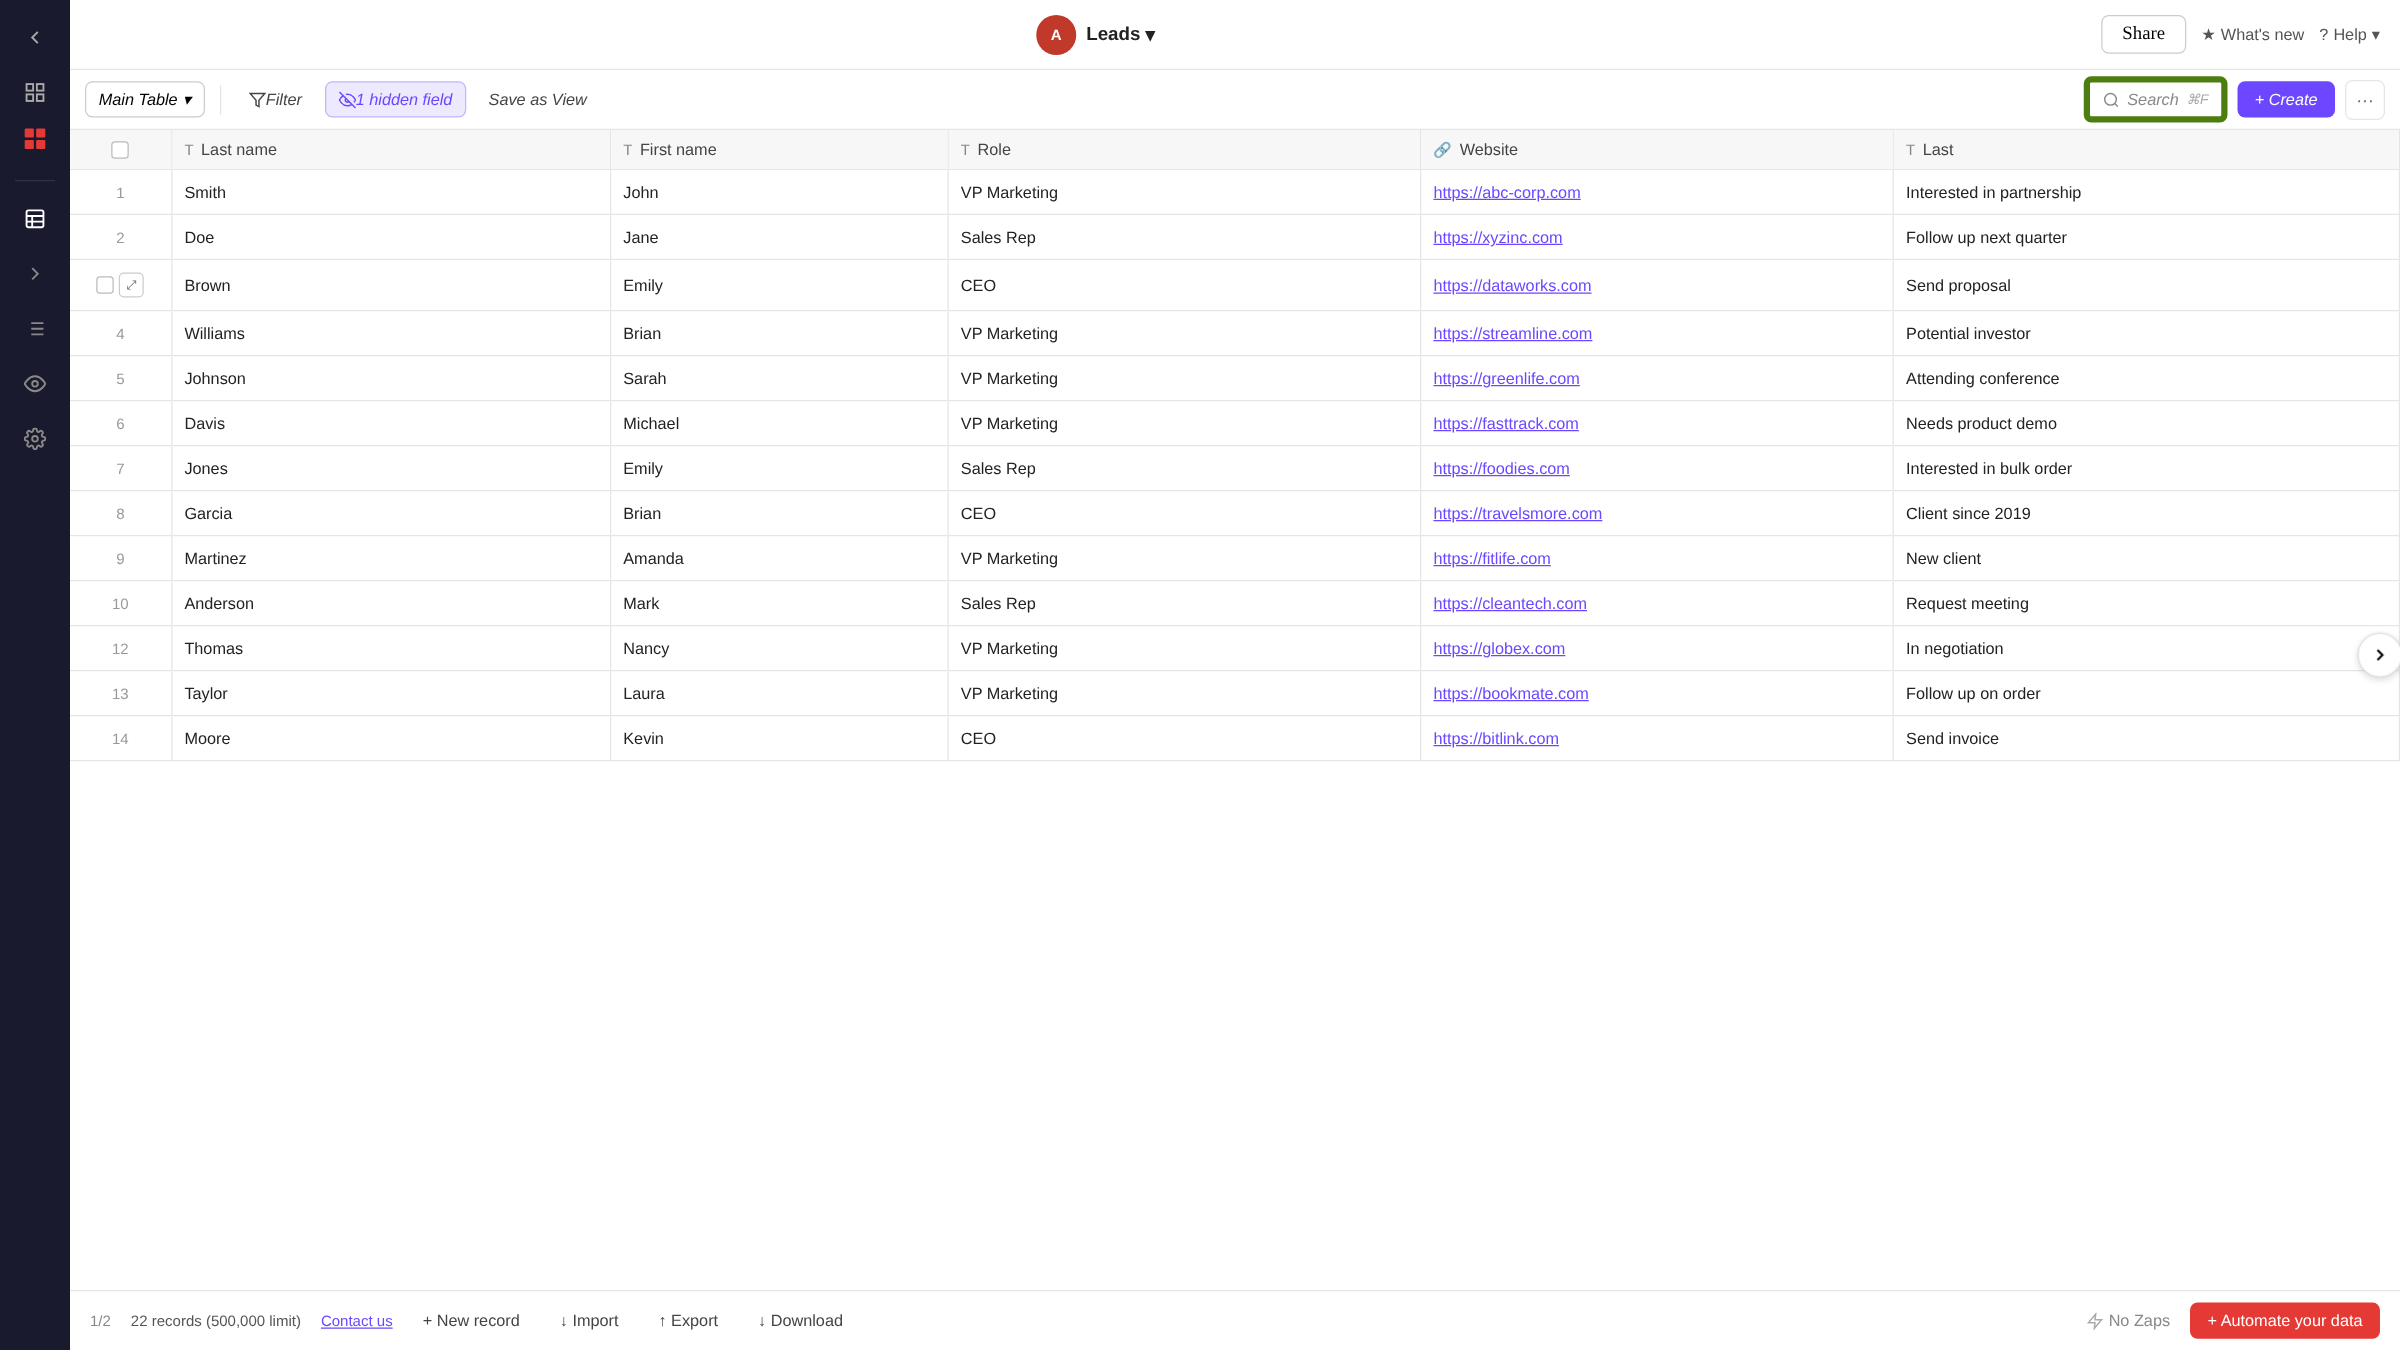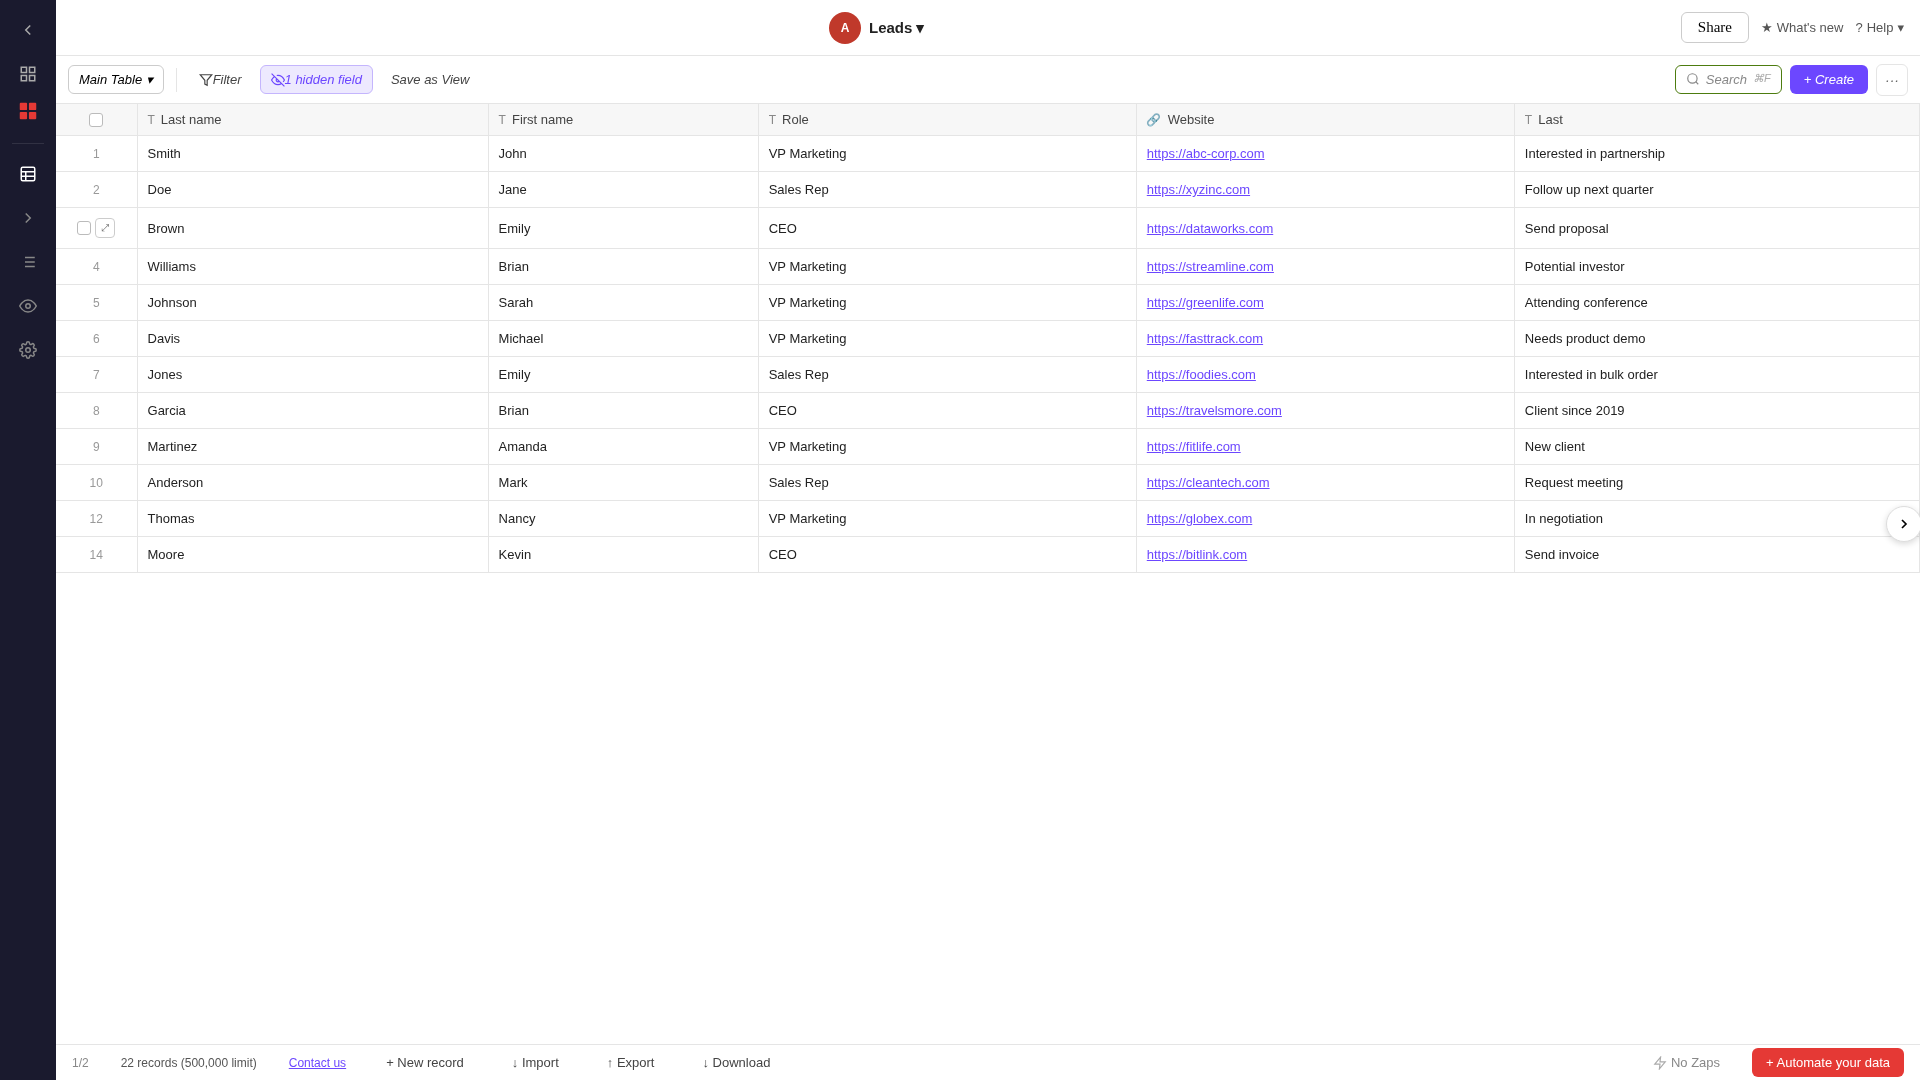--- a/index.html
+++ b/index.html
@@ -112,22 +112,22 @@
     .toolbar-btn {
       display: flex; align-items: center; gap: 0;
       padding: 6px 10px; border-radius: 6px;
       cursor: pointer; font-size: 13px; color: #444;
     }
     .toolbar-btn.active {
       background: #ede9fe; color: #6c47ff; border: 1px solid #c4b5fd;
     }
     .toolbar-spacer { flex: 1; }
     .toolbar-search {
-      display: flex; align-items: flex-start; gap: 6px;
-      padding: 6px 10px; border: 1px solid #4d7c0f; border-radius: 6px;
+      display: flex; align-items: center; gap: 6px;
+      padding: 6px 10px; border: 5px solid #4d7c0f; border-radius: 6px;
       cursor: pointer; font-size: 13px; color: #888;
     }
     .btn-create {
       display: flex; align-items: center; gap: 4px;
       padding: 7px 14px; background: #6c47ff; color: #fff;
       border-radius: 6px; cursor: pointer; font-size: 13px; font-weight: 500;
     }
     .btn-more {
       width: 32px; height: 32px; display: flex; align-items: center; justify-content: center;
       border: 1px solid #e5e5e5; border-radius: 6px; cursor: pointer; color: #666;
@@ -217,28 +217,28 @@
       border: 1px solid #ddd;
       border-radius: 50%;
       display: flex; align-items: center; justify-content: center;
       cursor: pointer;
       box-shadow: 0 2px 6px rgba(0,0,0,0.15);
       z-index: 10;
     }
 
     
     .bottom-bar {
-      height: 36px;
+      height: 48px;
       display: flex;
       align-items: center;
       padding: 0 16px;
       border-top: 1px solid #e5e5e5;
       background: #fff;
       flex-shrink: 0;
-      gap: 32px;
+      gap: 16px;
       justify-content: center;
     }
     .bottom-records {
       font-size: 12px; color: #555;
     }
     .bottom-contact {
       font-size: 12px; color: #6c47ff; text-decoration: underline; cursor: pointer;
     }
     .bottom-btn {
       display: flex; align-items: center; gap: 4px;
@@ -524,20 +524,28 @@
           </tr>
           <tr>
             <td class="row-num-cell"><span>12</span></td>
             <td>Thomas</td>
             <td>Nancy</td>
             <td>VP Marketing</td>
             <td><span class="link-cell">https://globex.com</span></td>
             <td>In negotiation</td>
           </tr>
           <tr>
+            <td class="row-num-cell"><span>13</span></td>
+            <td>Taylor</td>
+            <td>Laura</td>
+            <td>VP Marketing</td>
+            <td><span class="link-cell">https://bookmate.com</span></td>
+            <td>Follow up on order</td>
+          </tr>
+          <tr>
             <td class="row-num-cell"><span>14</span></td>
             <td>Moore</td>
             <td>Kevin</td>
             <td>CEO</td>
             <td><span class="link-cell">https://bitlink.com</span></td>
             <td>Send invoice</td>
           </tr>
         </tbody>
     </table>
 

